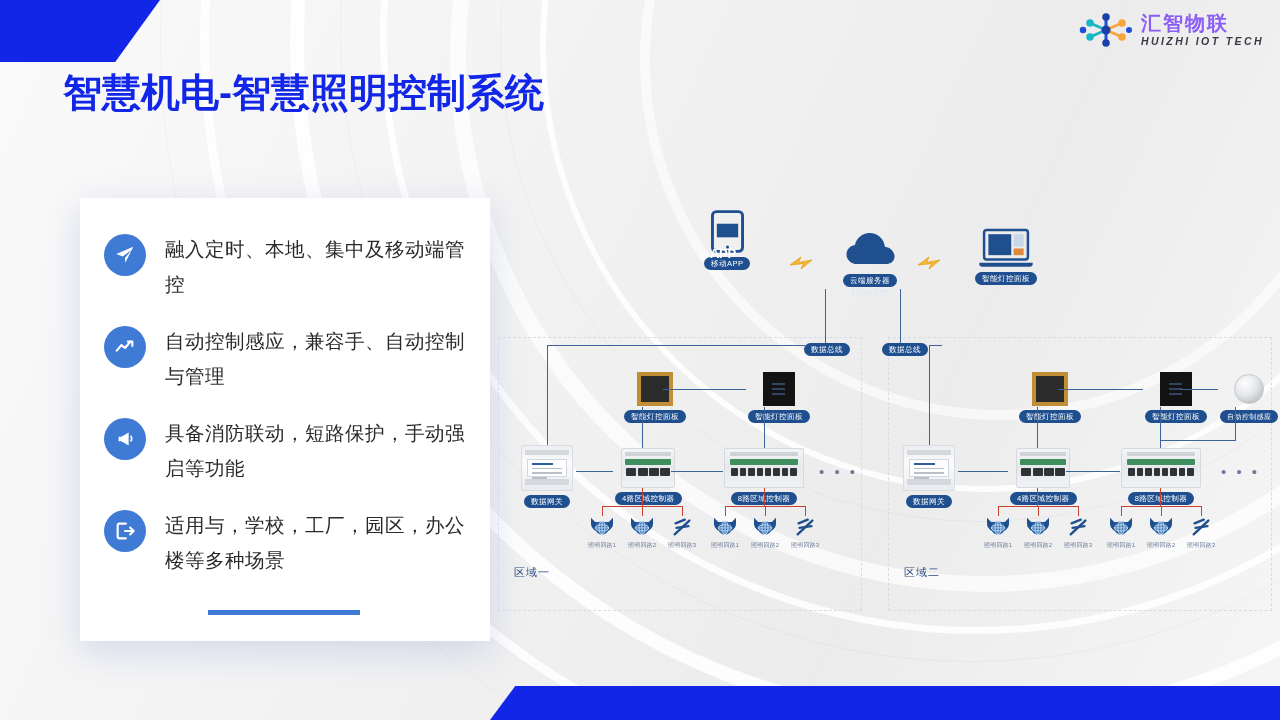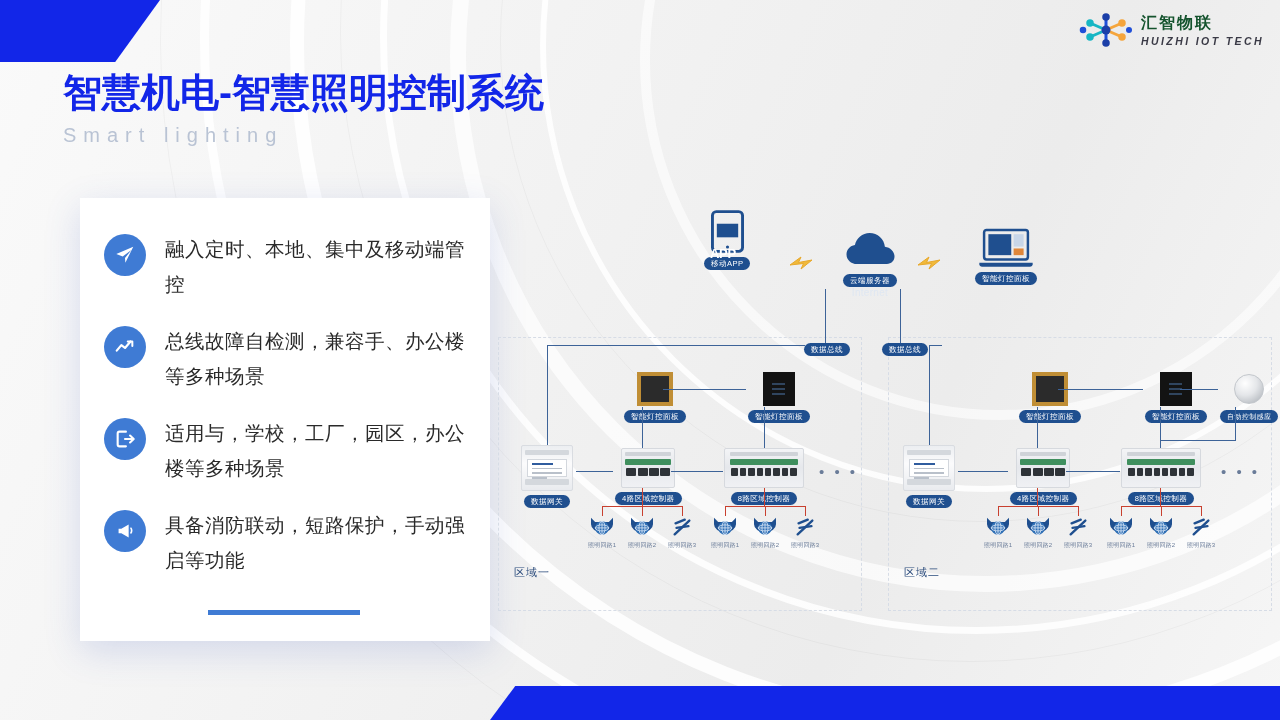--- a/index.html
+++ b/index.html
@@ -25,21 +25,21 @@
 
   
   .title-wrap{position:absolute;left:63px;top:70px;}
   .title{font-size:39px;line-height:46px;font-weight:bold;color:#1226e8;letter-spacing:0px;white-space:nowrap;}
   .subtitle{font-size:20px;line-height:26px;color:#b9c3d4;letter-spacing:7px;margin-top:6px;font-weight:400;}
 
   
   .logo{position:absolute;right:16px;top:12px;display:flex;align-items:center;gap:8px;}
   .logo-mark{width:54px;height:34px;flex:0 0 auto;}
   .logo-text{display:flex;flex-direction:column;justify-content:center;}
-  .logo-cn{font-size:16px;font-weight:bold;color:#14532d;letter-spacing:2px;line-height:22px;}
+  .logo-cn{font-size:20px;font-weight:bold;color:#8b5cf6;letter-spacing:2px;line-height:22px;}
   .logo-en{font-size:10.5px;font-weight:bold;color:#3a3a46;letter-spacing:2.4px;line-height:14px;font-style:italic;}
 
   
   .card{position:absolute;left:80px;top:198px;width:410px;height:443px;background:#fff;
         box-shadow:0 10px 34px rgba(60,90,190,.18);}
   .feature{display:flex;align-items:flex-start;gap:19px;padding:0 24px;margin-top:22px;}
   .feature:first-child{margin-top:34px;}
   .f-icon{width:42px;height:42px;border-radius:50%;background:#3f7bd4;flex:0 0 auto;
           display:flex;align-items:center;justify-content:center;margin-top:2px;}
   .f-icon svg{display:block;}
@@ -140,62 +140,61 @@
     <circle cx="100" cy="34" r="6" fill="#1f4fd8"></circle>
   </svg>
   <span class="logo-text">
     <span class="logo-cn">汇智物联</span>
     <span class="logo-en">HUIZHI IOT TECH</span>
   </span>
 </div>
 
 <div class="title-wrap">
   <div class="title">智慧机电-智慧照明控制系统</div>
-  <div class="subtitle">Smart lighting</div>
 </div>
 
 <div class="card">
 
   <div class="feature">
     <span class="f-icon">
       <svg width="22" height="22" viewBox="0 0 24 24">
           <path d="M21 3 2.5 11l7 2.6L19 6.5l-7 8.8.4 5.2z" fill="#fff"></path>
         </svg>
     </span>
     <span class="f-text">融入定时、本地、集中及移动端管控</span>
   </div>
 
   <div class="feature">
     <span class="f-icon">
       <svg width="22" height="22" viewBox="0 0 24 24">
         <path d="M3 16l5-6 4 3 6-7" stroke="#fff" stroke-width="2.4" fill="none" stroke-linecap="round" stroke-linejoin="round"></path>
         <path d="M15 6h5v5" stroke="#fff" stroke-width="2.2" fill="none" stroke-linecap="round" stroke-linejoin="round"></path>
       </svg>
     </span>
-    <span class="f-text">总线故障自检测，兼容手、办公楼等多种场景</span>
+    <span class="f-text">自动控制感应，兼容手、自动控制与管理</span>
+  </div>
+
+  <div class="feature">
+    <span class="f-icon">
+      <svg width="22" height="22" viewBox="0 0 24 24">
+        <path d="M5 9.5v5h3l8 4.5V5L8 9.5z" fill="#fff"></path>
+        <path d="M18.5 9c1 1 1 4 0 5" stroke="#fff" stroke-width="1.8" fill="none" stroke-linecap="round"></path>
+      </svg>
+    </span>
+    <span class="f-text">具备消防联动，短路保护，手动强启等功能</span>
   </div>
 
   <div class="feature">
     <span class="f-icon">
       <svg width="22" height="22" viewBox="0 0 24 24">
         <path d="M13 4H6a2 2 0 0 0-2 2v12a2 2 0 0 0 2 2h7" stroke="#fff" stroke-width="2.3" fill="none" stroke-linecap="round"></path>
         <path d="M12 12h9M17.5 8.2 21.5 12l-4 3.8" stroke="#fff" stroke-width="2.3" fill="none" stroke-linecap="round" stroke-linejoin="round"></path>
       </svg>
     </span>
     <span class="f-text">适用与，学校，工厂，园区，办公楼等多种场景</span>
-  </div>
-
-  <div class="feature">
-    <span class="f-icon">
-      <svg width="22" height="22" viewBox="0 0 24 24">
-        <path d="M5 9.5v5h3l8 4.5V5L8 9.5z" fill="#fff"></path>
-        <path d="M18.5 9c1 1 1 4 0 5" stroke="#fff" stroke-width="1.8" fill="none" stroke-linecap="round"></path>
-      </svg>
-    </span>
-    <span class="f-text">具备消防联动，短路保护，手动强启等功能</span>
   </div>
 
   <div class="card-underline"></div>
 </div>
 
 <div class="diagram">
 
   <div class="zone" style="left:6px;top:161px;width:362px;height:272px;"></div>
   <div class="zone" style="left:396px;top:161px;width:382px;height:272px;"></div>
 

